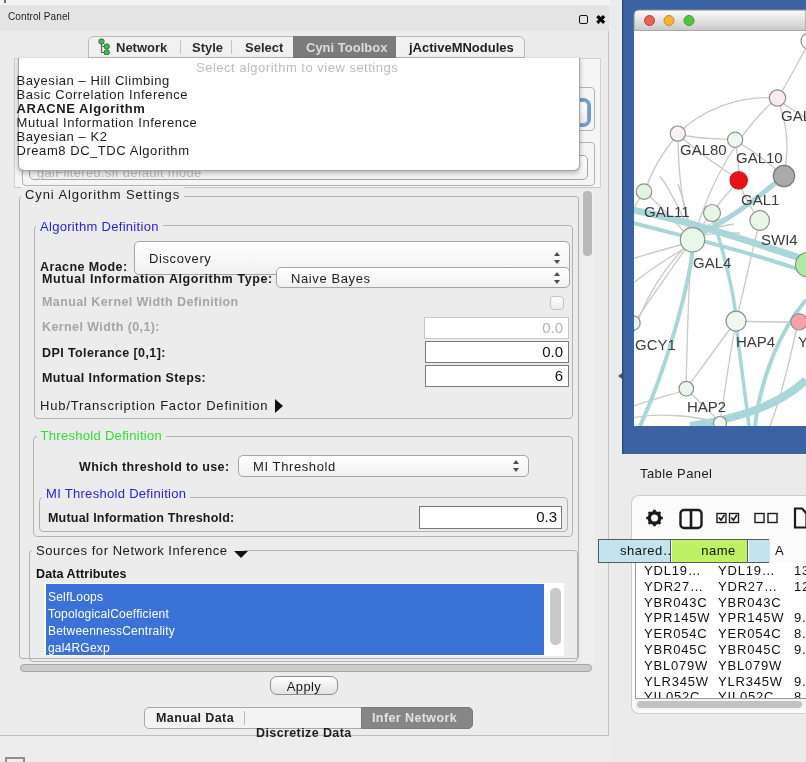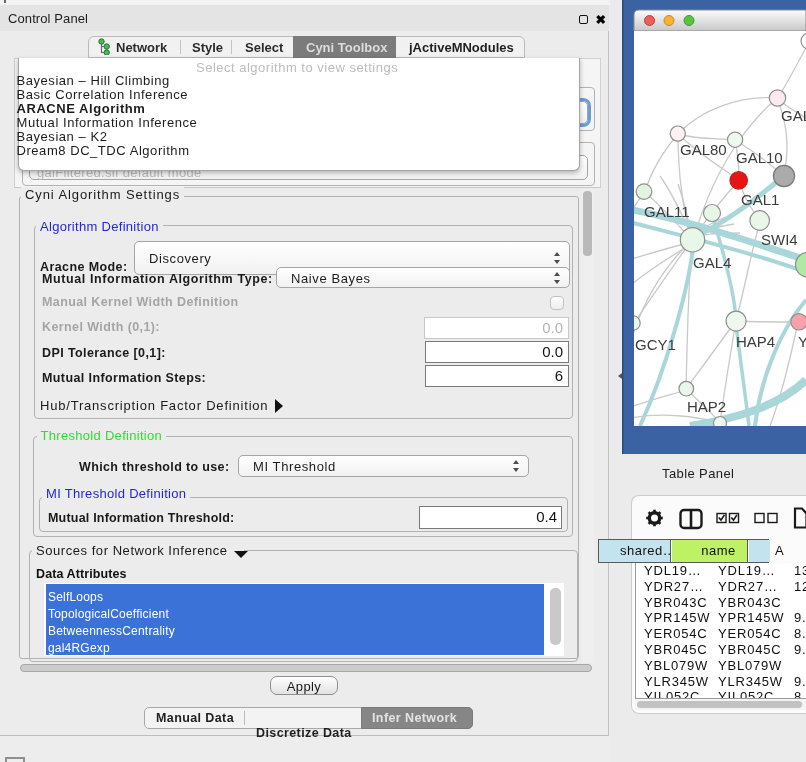--- a/index.html
+++ b/index.html
@@ -27,21 +27,21 @@
 <body>
 <div id="stage">
 
 <div class="abs" style="left:0;top:0;width:806px;height:5px;background:#f3f3f3;"></div>
 <div class="abs" style="left:4px;top:0;width:2px;height:3px;background:#6a6a6a;"></div>
 
 <div class="abs" id="cpwin" style="left:0;top:5px;width:609px;height:731px;background:#ececec;border-right:1px solid #c2c2c2;border-bottom:1px solid #bdbdbd;">
 </div>
 
 <div class="abs" style="left:0;top:5px;width:609px;height:26px;background:#e4e4e4;"></div>
-<div class="abs" style="left:8px;top:11px;font-size:13px;color:#1c1c1c;letter-spacing:0.1px;">Control Panel</div>
+<div class="abs" style="left:8px;top:11px;font-size:10px;color:#1c1c1c;letter-spacing:0.1px;">Control Panel</div>
 
 <div class="abs" style="left:578.5px;top:14.5px;width:9.5px;height:9.5px;border:1.6px solid #111;border-radius:2px;"></div>
 <div class="abs" style="left:595.5px;top:11.5px;font-size:12.5px;font-weight:bold;color:#000;">✖</div>
 
 <div class="abs" id="tabstrip" style="left:88px;top:36px;width:437px;height:22px;background:#f1f1f1;border:1px solid #b9b9b9;border-radius:6px 6px 0 0;"></div>
 <div class="abs" style="left:293px;top:36px;width:103px;height:22px;background:#7b7b7b;"></div>
 <div class="abs" style="left:180px;top:40px;width:1px;height:14px;background:#c3c3c3;"></div>
 <div class="abs" style="left:231px;top:40px;width:1px;height:14px;background:#c3c3c3;"></div>
 <div class="abs" style="left:116px;top:40px;font-size:13px;font-weight:bold;color:#2b2b2b;">Network</div>
 <div class="abs" style="left:192px;top:40px;font-size:13px;font-weight:bold;color:#2b2b2b;">Style</div>
@@ -106,21 +106,21 @@
 
 <div class="lbl abs" style="left:79px;top:460px;letter-spacing:0.35px;">Which threshold to use:</div>
 <div class="combo" style="left:238px;top:455px;width:291px;height:22px;">
       <span class="ct">MI Threshold</span>
       <span class="arr"></span>
     </div>
 
 <div class="grp" style="left:39px;top:497px;width:529px;height:35px;"></div>
 <div class="gtitle" style="left:42px;top:486px;color:#2525dd;font-size:13px;letter-spacing:0.3px;">MI Threshold Definition</div>
 <div class="lbl abs" style="left:48px;top:511px;letter-spacing:0.2px;">Mutual Information Threshold:</div>
-<div class="tfield" style="left:419px;top:506px;width:143px;height:23px;padding-right:4px;">0.4</div>
+<div class="tfield" style="left:419px;top:506px;width:143px;height:23px;padding-right:4px;">0.3</div>
 
 <div class="grp" style="left:28.5px;top:550px;width:549px;height:112px;"></div>
 <div class="gtitle" style="left:32px;top:543px;color:#1a1a1a;font-size:13px;letter-spacing:0.55px;">Sources for Network Inference&nbsp;&nbsp;&nbsp;</div>
     <div class="abs" style="left:234px;top:551px;width:0;height:0;border-left:7px solid transparent;border-right:7px solid transparent;border-top:7.5px solid #111;"></div>
 <div class="abs" style="left:36px;top:567px;font-size:12.5px;font-weight:bold;color:#111;letter-spacing:0.1px;">Data Attributes</div>
 
 <div class="abs" style="left:44px;top:583px;width:520px;height:73px;background:#ffffff;"></div>
 <div class="abs" style="left:45.5px;top:584px;width:498px;height:71px;background:#3b72d8;"></div>
 <div class="abs" style="left:48px;top:589px;font-size:12px;color:#fff;letter-spacing:0.2px;line-height:17.1px;">SelfLoops<br>TopologicalCoefficient<br>BetweennessCentrality<br>gal4RGexp</div>
 <div class="abs" style="left:550px;top:588px;width:11px;height:57px;background:#c9c9c9;border-radius:5px;"></div>
@@ -247,21 +247,21 @@
         <text x="798" y="347">Y</text>
         <text x="687" y="412">HAP2</text>
       </g>
     </g>
   </g>
 </svg>
 
 <div class="abs" style="left:617.5px;top:373px;width:0;height:0;border-top:3px solid transparent;border-bottom:3px solid transparent;border-right:4px solid #555;"></div>
 
 <div class="abs" style="left:610px;top:454px;width:196px;height:33px;background:#ebebeb;"></div>
-<div class="abs" style="left:662px;top:466px;font-size:13px;color:#1c1c1c;letter-spacing:0.4px;">Table Panel</div>
+<div class="abs" style="left:640px;top:466px;font-size:13px;color:#1c1c1c;letter-spacing:0.4px;">Table Panel</div>
 <div class="abs" style="left:631px;top:495px;width:180px;height:219px;background:#fbfbfb;border:1px solid #cdcdcd;border-radius:8px 0 0 8px;border-right:none;"></div>
 
 <svg class="abs" style="left:631px;top:495px;" width="175" height="45" viewBox="0 0 175 45">
   <g transform="translate(23.5,23)">
     <circle r="5.2" fill="none" stroke="#1a1a1a" stroke-width="3.4"></circle>
     <g stroke="#1a1a1a" stroke-width="2.6">
       <line x1="0" y1="-6" x2="0" y2="-8.3"></line>
           <line x1="0" y1="6" x2="0" y2="8.3"></line>
       <line x1="-6" y1="0" x2="-8.3" y2="0"></line>
           <line x1="6" y1="0" x2="8.3" y2="0"></line>

